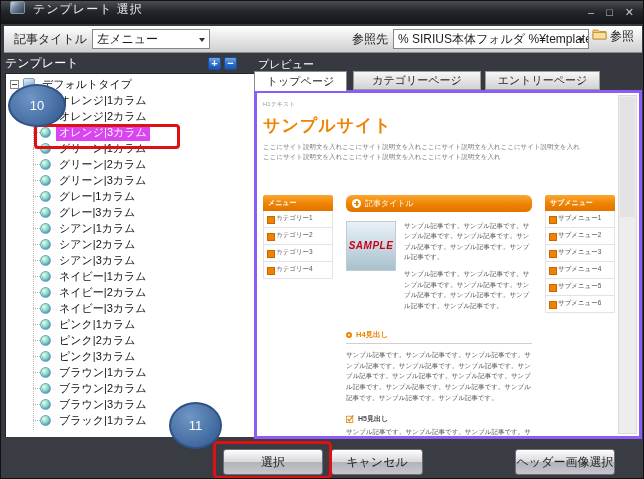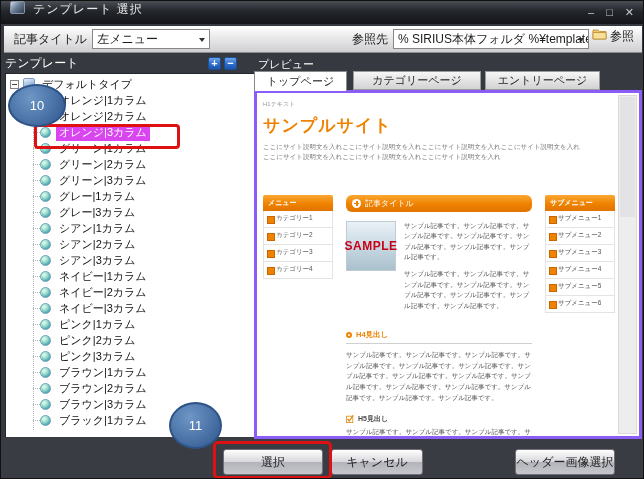--- a/index.html
+++ b/index.html
@@ -158,21 +158,21 @@
   }
   .circle-plus::before { content:""; position:absolute; left:2px; top:4px; width:5px; height:1.5px; background:#ef8200; }
   .circle-plus::after  { content:""; position:absolute; left:4px; top:2px; width:1.5px; height:5px; background:#ef8200; }
   .article-body { display:flex; margin-top:9px; gap:8px; }
   .sample-img {
     width:50px; height:50px; flex:0 0 auto;
     background:linear-gradient(#e9f1f6,#c2d4de 60%,#a9c0cd);
     border:1px solid #c0ccd4;
     display:flex; align-items:center; justify-content:center;
   }
-  .sample-img span { color:#c80018; font-size:12px; font-weight:bold; letter-spacing:0.5px; }
+  .sample-img span { color:#c80018; font-size:10px; font-weight:bold; font-style:italic; letter-spacing:0.5px; }
   .lead p { font-size:6.5px; line-height:1.6; color:#555; margin-bottom:7px; }
   .h4-hdr {
     display:flex; align-items:center; gap:4px; margin-top:12px; padding-bottom:3px;
     border-bottom:1px solid #cfcfcf; color:#ef8200; font-size:7.5px; font-weight:bold;
   }
   .ring-icon { width:6px; height:6px; border:2px solid #ef8200; border-radius:50%; flex:0 0 auto; }
   .body-p { font-size:6.5px; line-height:1.65; color:#555; margin-top:6px; }
   .h5-hdr { display:flex; align-items:center; gap:4px; margin-top:10px; color:#4a4a4a; font-size:7px; font-weight:bold; }
   .check-icon { width:8px; height:8px; flex:0 0 auto; }
   

